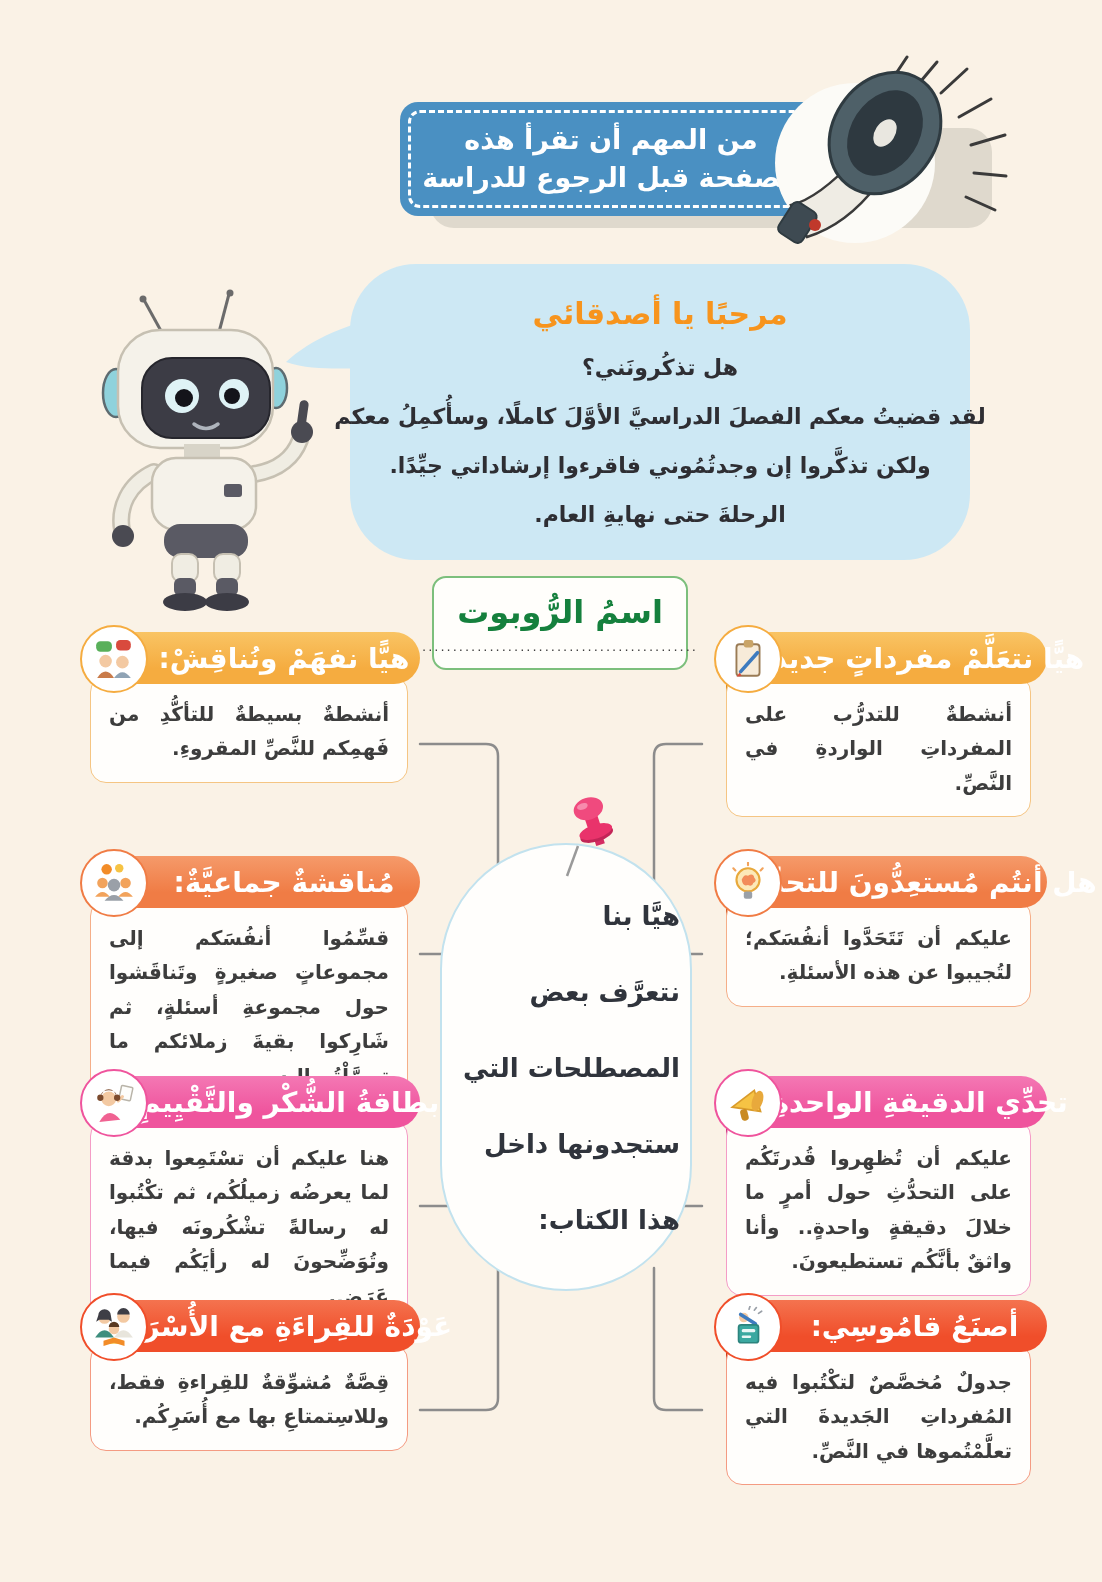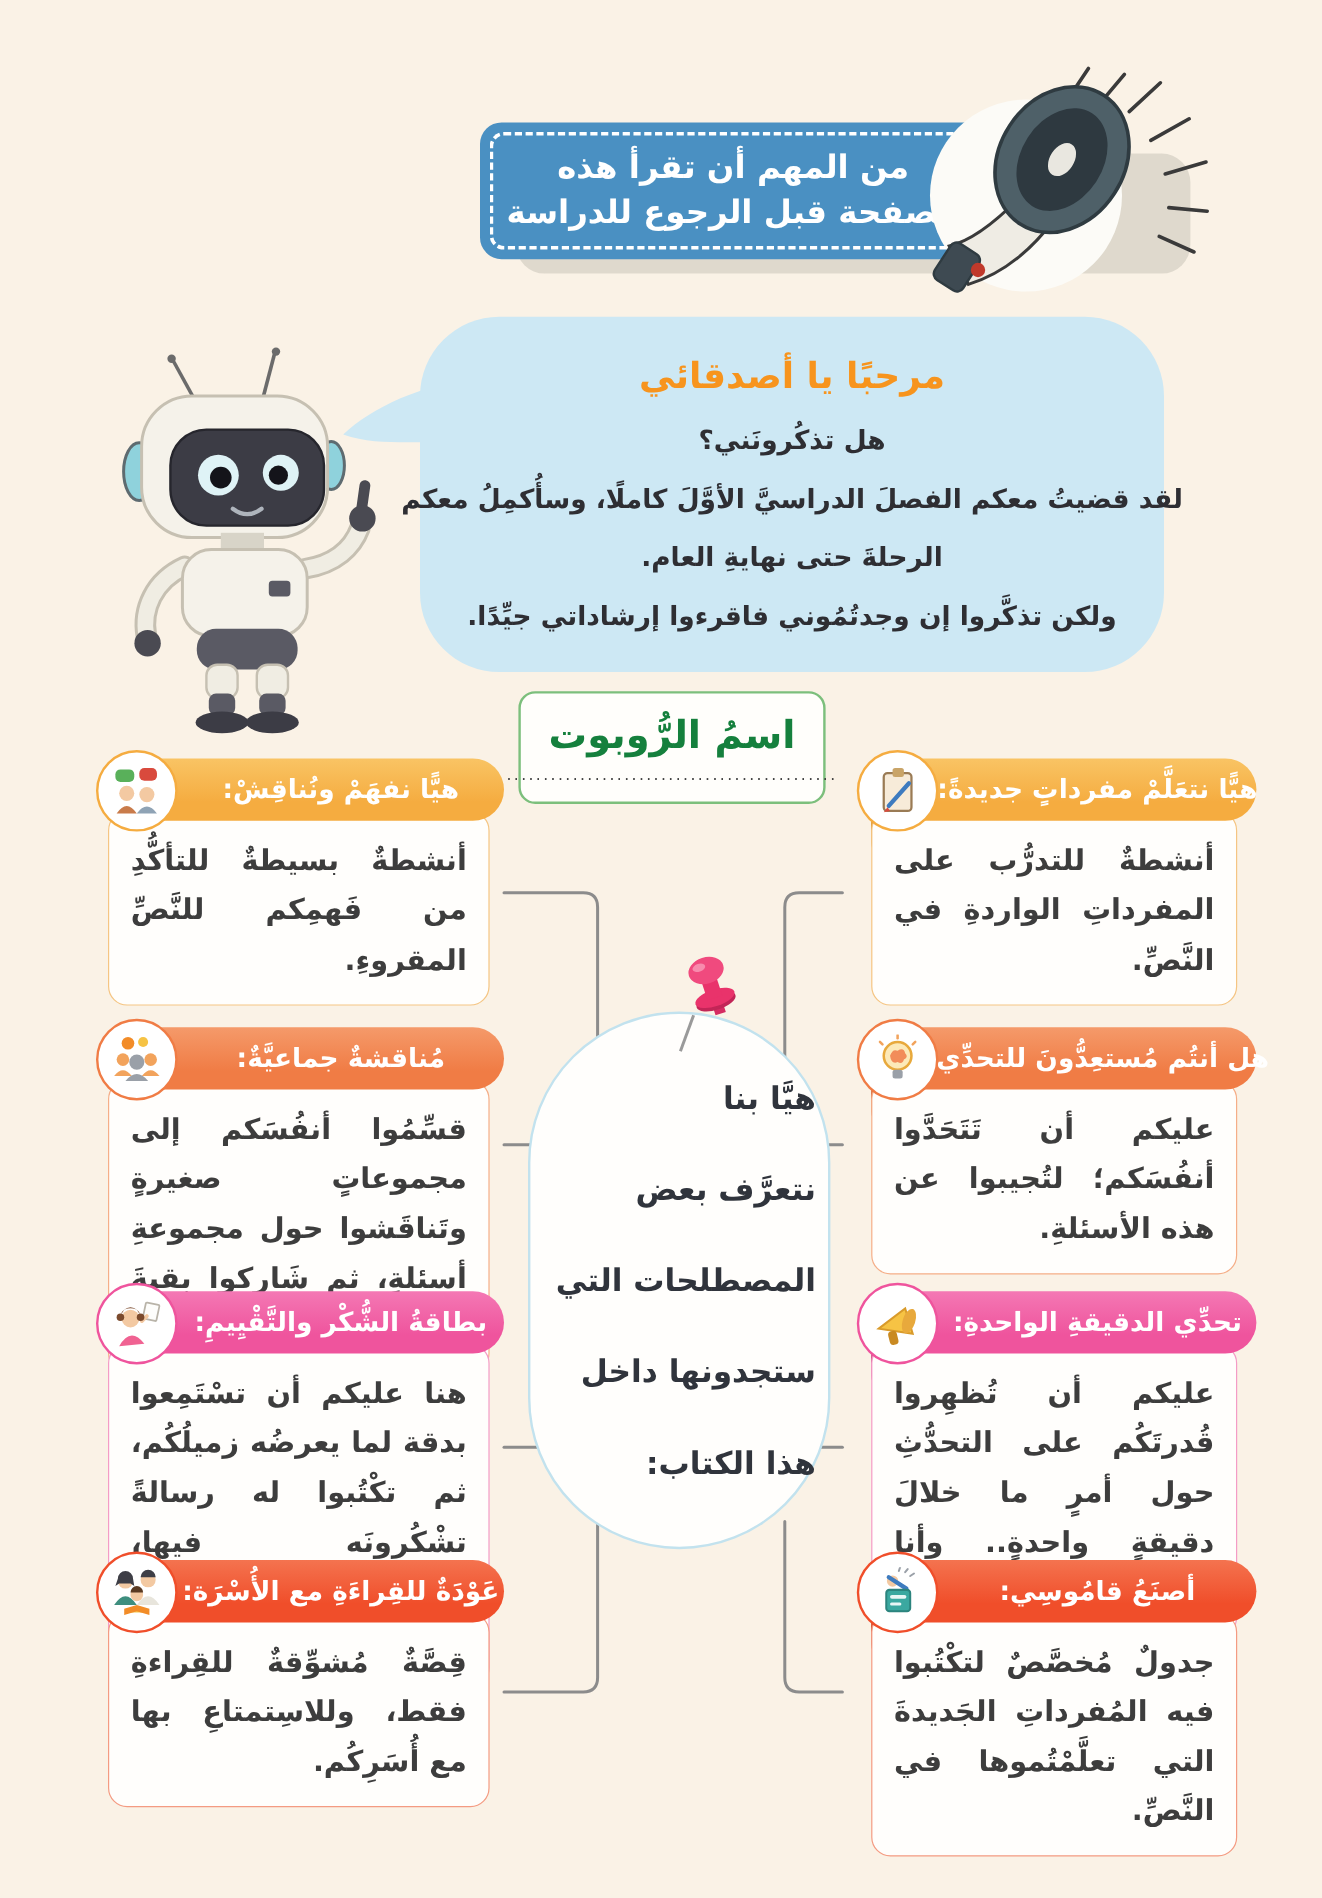--- a/index.html
+++ b/index.html
@@ -60,29 +60,29 @@
   .col-l{left:90px;width:330px;}
   .col-r{left:724px;width:323px;}
   .r1{top:632px;} .r2{top:856px;} .r3{top:1076px;} .r4{top:1300px;}
   .fold{position:absolute;left:2px;top:30px;width:34px;height:56px;background:var(--dark);border-radius:0 0 14px 16px;z-index:0;}
   .ribbon{
     position:relative;height:52px;width:calc(100% - 12px);margin-left:6px;
     background:linear-gradient(180deg,var(--light) 0%,var(--main) 70%);
     border-radius:26px;z-index:2;display:flex;align-items:center;justify-content:center;
     padding-left:46px;box-sizing:border-box;
   }
-  .ribbon span{color:#fff;font-weight:bold;font-size:22px;white-space:nowrap;}
+  .ribbon span{color:#fff;font-weight:bold;font-size:28px;white-space:nowrap;}
   .icon-circle{
     position:absolute;top:-7px;left:-10px;width:64px;height:64px;border-radius:50%;
     background:#fff;border:2.5px solid var(--main);z-index:3;display:flex;align-items:center;justify-content:center;
   }
   .card-body{
     position:relative;margin:-8px 0 0 0;margin-right:12px;background:#FFFEFC;
     border:1.6px solid var(--border);border-radius:16px;padding:20px 18px 16px;z-index:1;
-    font-weight:bold;font-size:24px;line-height:1.72;color:#3D3D3D;
+    font-weight:bold;font-size:20px;line-height:1.72;color:#3D3D3D;
     text-align:justify;text-align-last:right;
   }
   .col-r .card-body{margin-right:16px;margin-left:2px;}
 </style>
 </head>
 <body>
 
 <div class="page" style="--bg: #FAF2E6; --banner: #4A90C2; --bubble: #CDE8F4; --btitle: #F7941D; --conn: #8C8C8C; --pillb: #C2E2EE; --nameb: #7CBF7C;">
 
   <svg class="connectors" width="1102" height="1582">
@@ -123,22 +123,22 @@
   </svg>
 
   <svg class="abs bubble-tail" width="125" height="95" viewBox="0 0 125 95">
     <path d="M 124 14 C 70 20 30 40 6 62 C 45 76 90 60 124 78 Z" fill="#CDE8F4"></path>
   </svg>
 
   <div class="abs bubble">
     <div class="bubble-title">مرحبًا يا أصدقائي</div>
     <div class="bubble-line">هل تذكُرونَني؟</div>
     <div class="bubble-line">لقد قضيتُ معكم الفصلَ الدراسيَّ الأوَّلَ كاملًا، وسأُكمِلُ معكم</div>
+    <div class="bubble-line">ولكن تذكَّروا إن وجدتُمُوني فاقرءوا إرشاداتي جيِّدًا.</div>
     <div class="bubble-line">الرحلةَ حتى نهايةِ العام.</div>
-    <div class="bubble-line">ولكن تذكَّروا إن وجدتُمُوني فاقرءوا إرشاداتي جيِّدًا.</div>
   </div>
 
   <svg class="abs robot" width="295" height="325" viewBox="0 0 295 325">
     <line x1="100" y1="52" x2="78" y2="12" stroke="#6B6B6B" stroke-width="3"></line>
     <line x1="152" y1="48" x2="163" y2="6" stroke="#6B6B6B" stroke-width="3"></line>
     <circle cx="77" cy="11" r="3.5" fill="#6B6B6B"></circle>
       <circle cx="164" cy="5" r="3.5" fill="#6B6B6B"></circle>
     <ellipse cx="50" cy="105" rx="13" ry="24" fill="#8FD2DC" stroke="#5E6B70" stroke-width="2.5"></ellipse>
     <ellipse cx="210" cy="100" rx="11" ry="20" fill="#8FD2DC" stroke="#5E6B70" stroke-width="2.5"></ellipse>
     <rect x="52" y="42" width="155" height="118" rx="42" fill="#F5F2EA" stroke="#C6C0B2" stroke-width="2.5"></rect>

